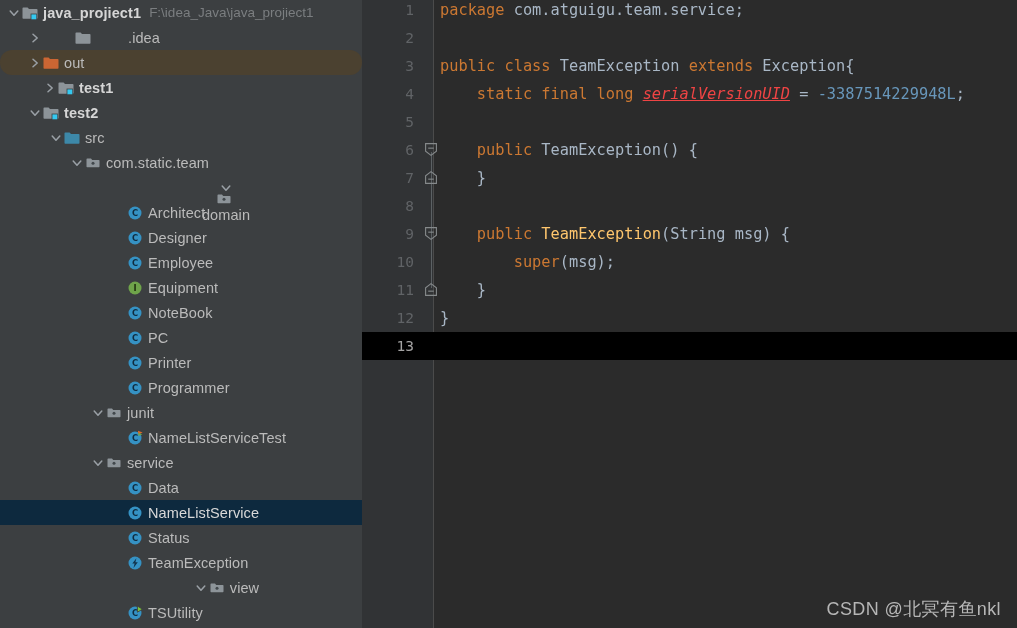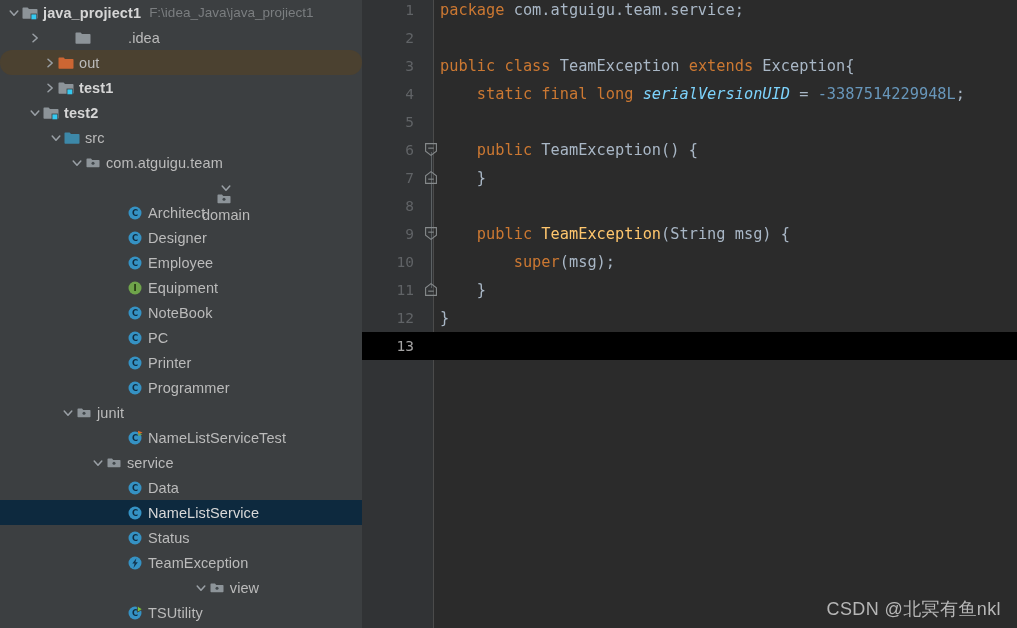--- a/index.html
+++ b/index.html
@@ -129,21 +129,21 @@
     left: 78px;
     font-family: "DejaVu Sans Mono", monospace;
     font-size: 15.3px;
     line-height: 28px;
     white-space: pre;
     color: #a9b7c6;
   }
 
   .kw   { color: #cc7832; }
   .cls  { color: #a9b7c6; }
-  .fld  { color: #7dd3fc; font-style: italic; }
+  .fld  { color: #ef4444; font-style: italic; text-decoration: underline; }
   .num  { color: #6897bb; }
   .pln  { color: #a9b7c6; }
   .mth  { color: #ffc66d; }
   .op   { color: #a9b7c6; }
 
   #fold-rail {
     position: absolute;
     left: 69px;
     background: #5c6164;
     width: 1px;
@@ -185,21 +185,21 @@
           <span class="chev">
             <svg width="12" height="12" viewBox="0 0 12 12" xmlns="http://www.w3.org/2000/svg">
               <path d="M4 2.2 L8.2 6 L4 9.8" fill="none" stroke="#9aa0a6" stroke-width="1.5" stroke-linecap="round" stroke-linejoin="round"></path>
             </svg>
           </span>
           <span class="ico"><svg width="16" height="16" viewBox="0 0 16 16" xmlns="http://www.w3.org/2000/svg">
               <path d="M0.5 3.2 A0.8 0.8 0 0 1 1.3 2.4 H5.6 L7.0 4.0 H14.7 A0.8 0.8 0 0 1 15.5 4.8 V13 A0.8 0.8 0 0 1 14.7 13.8 H1.3 A0.8 0.8 0 0 1 0.5 13 Z" fill="#8d9499"></path>
             </svg></span>
           <span class="row-label">.idea</span>
         </div>
-        <div class="tree-row hovered" style="padding-left: 42px; border-radius: 12px;">
+        <div class="tree-row hovered" style="padding-left: 27px; border-radius: 12px;">
           <span class="chev">
             <svg width="12" height="12" viewBox="0 0 12 12" xmlns="http://www.w3.org/2000/svg">
               <path d="M4 2.2 L8.2 6 L4 9.8" fill="none" stroke="#9aa0a6" stroke-width="1.5" stroke-linecap="round" stroke-linejoin="round"></path>
             </svg>
           </span>
           <span class="ico"><svg width="16" height="16" viewBox="0 0 16 16" xmlns="http://www.w3.org/2000/svg">
               <path d="M0.5 3.2 A0.8 0.8 0 0 1 1.3 2.4 H5.6 L7.0 4.0 H14.7 A0.8 0.8 0 0 1 15.5 4.8 V13 A0.8 0.8 0 0 1 14.7 13.8 H1.3 A0.8 0.8 0 0 1 0.5 13 Z" fill="#cc6633"></path>
             </svg></span>
           <span class="row-label">out</span>
         </div>
@@ -243,21 +243,21 @@
         <div class="tree-row" style="padding-left: 69px;">
           <span class="chev">
             <svg width="12" height="12" viewBox="0 0 12 12" xmlns="http://www.w3.org/2000/svg">
               <path d="M2.2 4 L6 8.2 L9.8 4" fill="none" stroke="#9aa0a6" stroke-width="1.5" stroke-linecap="round" stroke-linejoin="round"></path>
             </svg>
           </span>
           <span class="ico"><svg width="16" height="16" viewBox="0 0 16 16" xmlns="http://www.w3.org/2000/svg">
               <path d="M1.5 4.2 A0.7 0.7 0 0 1 2.2 3.5 H6.0 L7.2 4.9 H13.8 A0.7 0.7 0 0 1 14.5 5.6 V11.6 A0.7 0.7 0 0 1 13.8 12.3 H2.2 A0.7 0.7 0 0 1 1.5 11.6 Z" fill="#8d9499"></path>
               <circle cx="8" cy="8.3" r="1.5" fill="#41474b"></circle>
             </svg></span>
-          <span class="row-label">com.atguigu.team</span>
+          <span class="row-label">com.static.team</span>
         </div>
         <div class="tree-row" style="padding-left: 90px; flex-direction: column;">
           <span class="chev">
             <svg width="12" height="12" viewBox="0 0 12 12" xmlns="http://www.w3.org/2000/svg">
               <path d="M2.2 4 L6 8.2 L9.8 4" fill="none" stroke="#9aa0a6" stroke-width="1.5" stroke-linecap="round" stroke-linejoin="round"></path>
             </svg>
           </span>
           <span class="ico"><svg width="16" height="16" viewBox="0 0 16 16" xmlns="http://www.w3.org/2000/svg">
               <path d="M1.5 4.2 A0.7 0.7 0 0 1 2.2 3.5 H6.0 L7.2 4.9 H13.8 A0.7 0.7 0 0 1 14.5 5.6 V11.6 A0.7 0.7 0 0 1 13.8 12.3 H2.2 A0.7 0.7 0 0 1 1.5 11.6 Z" fill="#8d9499"></path>
               <circle cx="8" cy="8.3" r="1.5" fill="#41474b"></circle>
@@ -321,21 +321,21 @@
           <span class="row-label">Printer</span>
         </div>
         <div class="tree-row" style="padding-left: 111px;">
           <span class="chev none"></span>
           <span class="ico"><svg width="16" height="16" viewBox="0 0 16 16" xmlns="http://www.w3.org/2000/svg">
               <circle cx="8" cy="8" r="6.5" fill="#3592c4"></circle>
               <text x="8" y="11.4" font-family="DejaVu Sans, sans-serif" font-size="8.4" font-weight="bold" fill="#0f2c40" text-anchor="middle">C</text>
             </svg></span>
           <span class="row-label">Programmer</span>
         </div>
-        <div class="tree-row" style="padding-left: 60px;">
+        <div class="tree-row" style="padding-left: 90px;">
           <span class="chev">
             <svg width="12" height="12" viewBox="0 0 12 12" xmlns="http://www.w3.org/2000/svg">
               <path d="M2.2 4 L6 8.2 L9.8 4" fill="none" stroke="#9aa0a6" stroke-width="1.5" stroke-linecap="round" stroke-linejoin="round"></path>
             </svg>
           </span>
           <span class="ico"><svg width="16" height="16" viewBox="0 0 16 16" xmlns="http://www.w3.org/2000/svg">
               <path d="M1.5 4.2 A0.7 0.7 0 0 1 2.2 3.5 H6.0 L7.2 4.9 H13.8 A0.7 0.7 0 0 1 14.5 5.6 V11.6 A0.7 0.7 0 0 1 13.8 12.3 H2.2 A0.7 0.7 0 0 1 1.5 11.6 Z" fill="#8d9499"></path>
               <circle cx="8" cy="8.3" r="1.5" fill="#41474b"></circle>
             </svg></span>
           <span class="row-label">junit</span>

